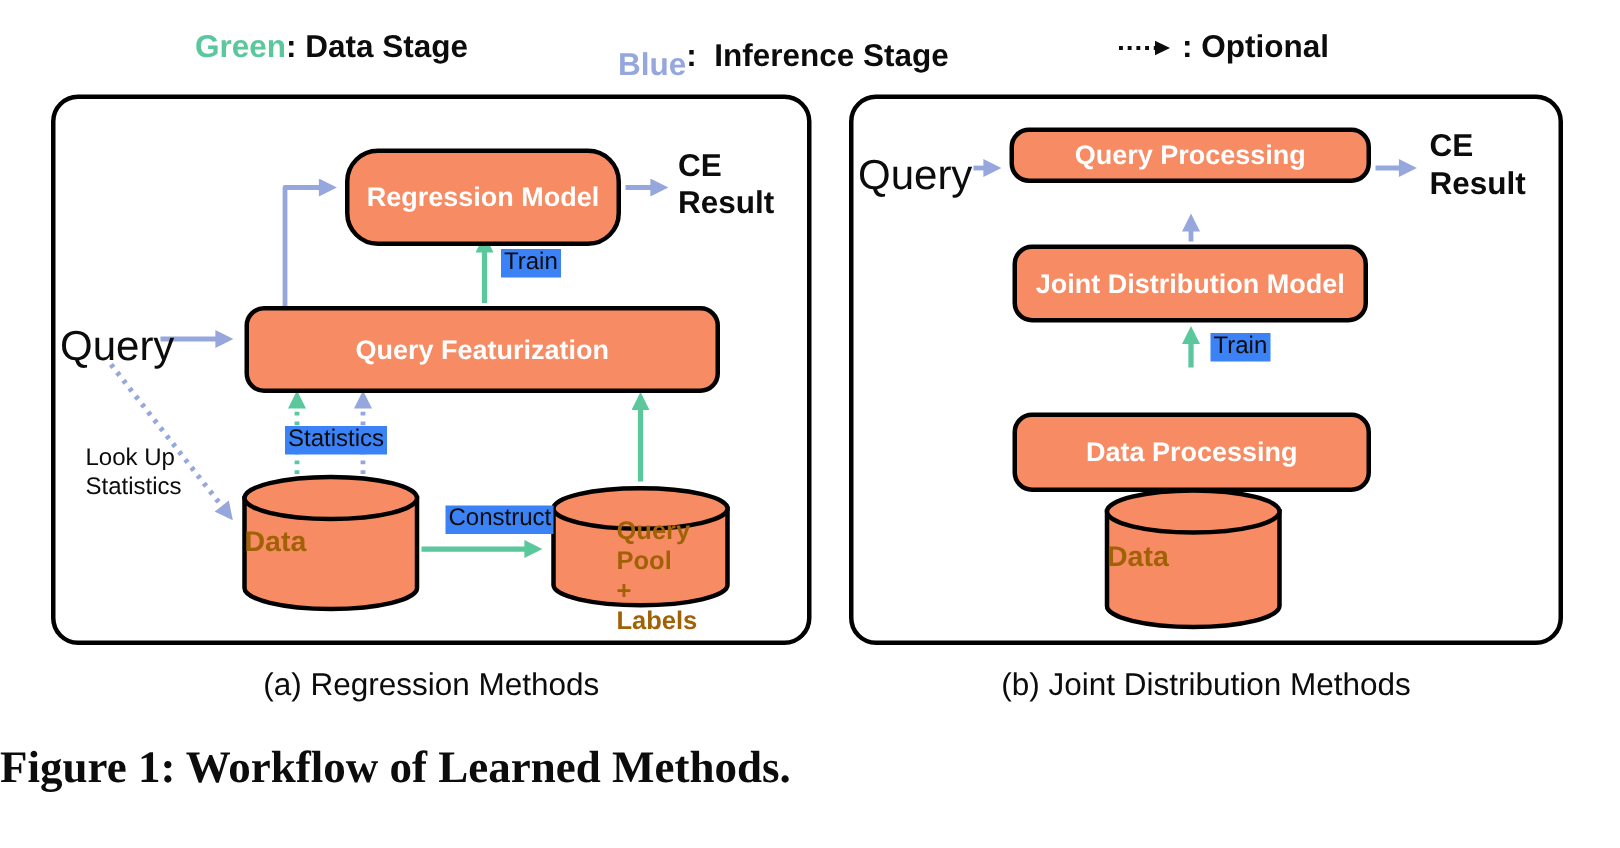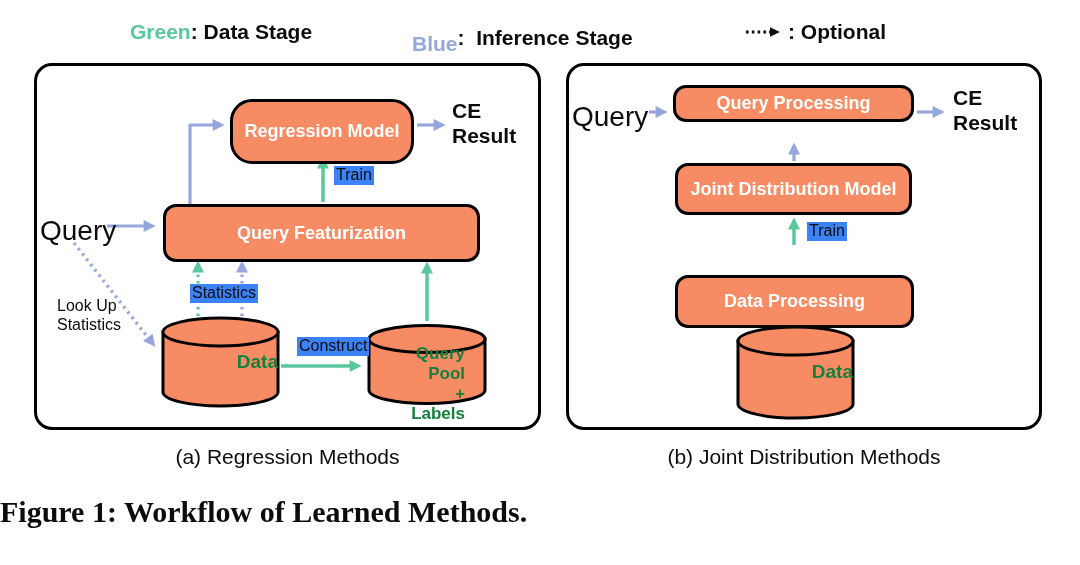--- a/index.html
+++ b/index.html
@@ -25,21 +25,21 @@
   .box{
     position:absolute;display:flex;align-items:center;justify-content:center;
     background:var(--orange);border:3px solid #000;border-radius:13px;
     color:#fff;font-weight:bold;font-size:18px;text-align:center;z-index:3;
   }
   
   .lbl{position:absolute;z-index:4;line-height:1.18;}
   .io-lbl{font-size:28px;font-weight:normal;}
   .ce-lbl{font-size:21px;font-weight:bold;white-space:pre-line;}
   .edge-lbl{font-size:16px;background:#3b82f6;padding:0 2px;white-space:pre-line;}
-  .cyl-lbl{color:#15803d;font-weight:bold;text-align:right;white-space:pre-line;}
+  .cyl-lbl{color:#a16207;font-weight:bold;text-align:left;white-space:pre-line;}
   .caption{position:absolute;top:445px;font-size:21px;font-weight:normal;text-align:center;z-index:5;}
   .fig-caption{position:absolute;left:0;top:495px;width:1080px;
     font-family:"Liberation Serif",serif;font-size:30px;font-weight:bold;z-index:5;}
   
   svg.overlay{position:absolute;left:0;top:0;z-index:2;}
   .stroke-blue{stroke:var(--blue);}
   .stroke-green{stroke:var(--green);}
   .fill-blue{fill:var(--blue);}
   .fill-green{fill:var(--green);}
   .cyl{fill:var(--orange);stroke:#000;stroke-width:3;}

